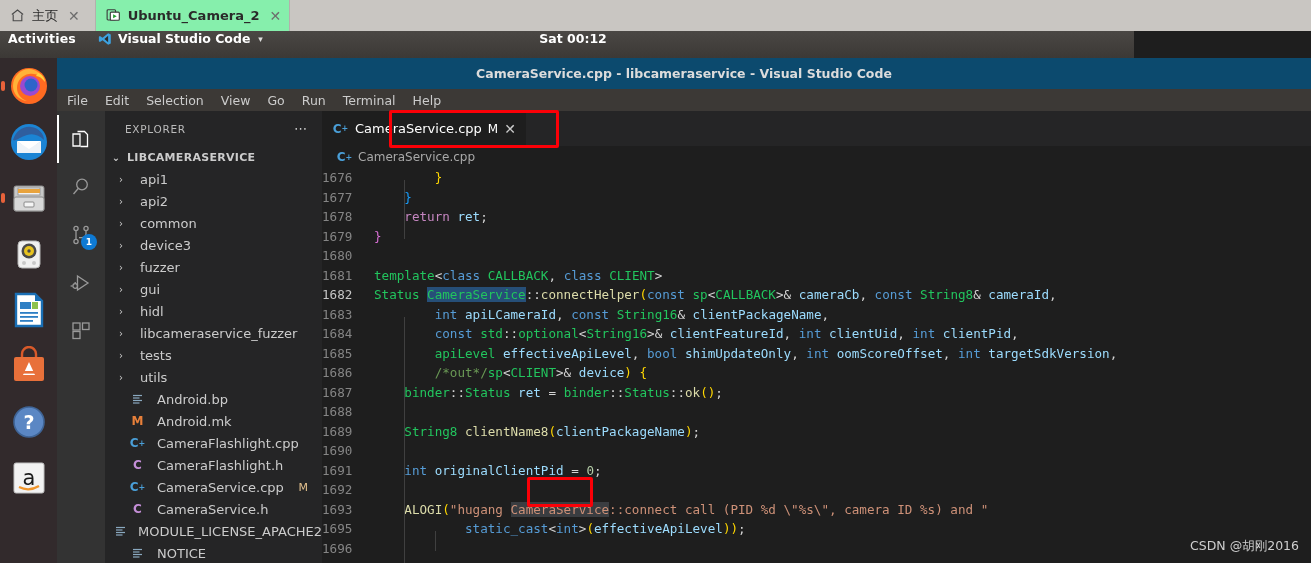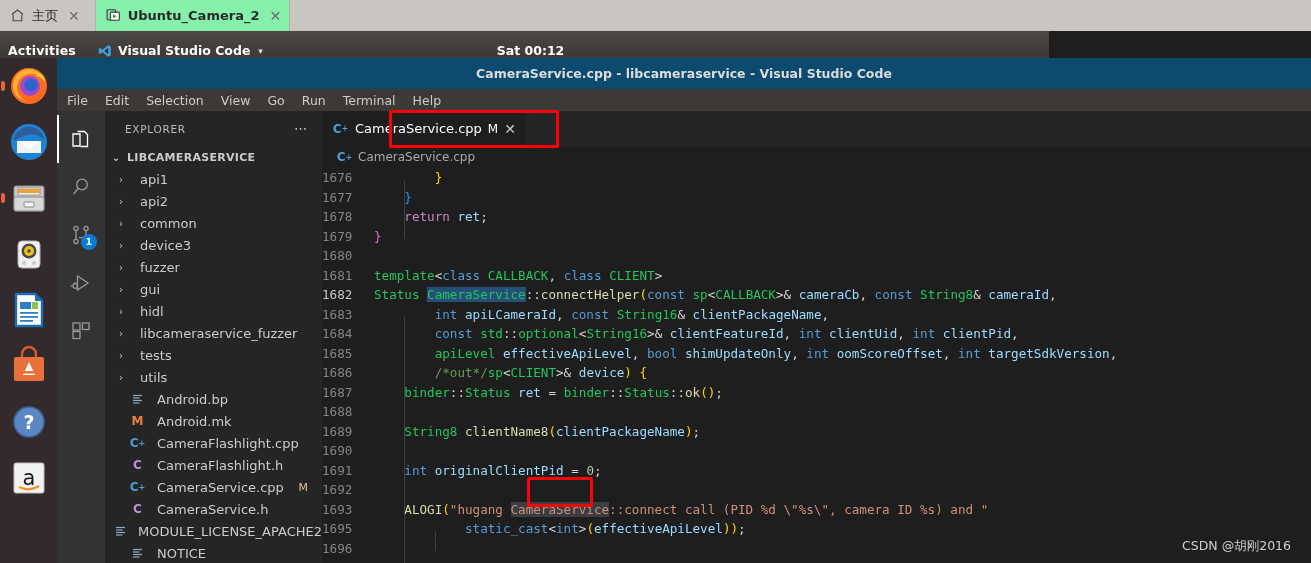--- a/index.html
+++ b/index.html
@@ -27,27 +27,27 @@
     background: #86efac; font-weight: bold;
     border-left: 1px solid #b3b0ac; border-right: 1px solid #b3b0ac; justify-content: space-between;
   }
   .btab-title { white-space: nowrap; }
   .btab-close { font-size: 14px; color: #6d6d6d; margin-left: 3px; line-height: 1; }
   .home-ico { width: 15px; height: 15px; display:block; }
   .vm-ico { width: 15px; height: 15px; display:block; }
 
   
   .gnomebar {
-    position: absolute; left: 0; top: 31px; width: 1049px; height: 27px;
+    position: absolute; left: 0; top: 31px; width: 1134px; height: 27px;
     background: linear-gradient(#4a4744, #3c3936);
     color: #ffffff; font-size: 12.5px; font-weight: bold;
-    display: flex; align-items: flex-end;
+    display: flex; align-items: flex-start;
   }
   .activities { padding-left: 8px; letter-spacing: .2px; }
-  .gn-app { display: flex; align-items: center; gap: 6px; margin-left: 22px; margin-top: 8px; }
+  .gn-app { display: flex; align-items: center; gap: 6px; margin-left: 22px; }
   .vscode-ico { width: 14px; height: 14px; display:block; }
   .gn-caret { font-size: 9px; margin-left: 2px; color: #dedede; }
   .gn-clock {
     position: absolute; left: 0; right: 0; text-align: center;
     font-size: 12.5px; font-weight: bold; pointer-events: none; padding-left: 12px;
   }
 
   
   .dock {
     position: absolute; left: 0; top: 58px; width: 57px; height: 505px;
@@ -179,21 +179,21 @@
   .pn3  { color: #179fff; }
   .sel  { background: #264f78; }
   .occ  { background: #3a3d41; }
 
   
   .redbox { position: absolute; border: 3px solid #fb0007; border-radius: 2px; }
   #redbox-tab  { left: 389px; top: 110px; width: 170px; height: 38px; }
   #redbox-str  { left: 527px; top: 477px; width: 66px; height: 30px; }
 
   .watermark {
-    position: absolute; right: 20px; bottom: 8px;
+    position: absolute; right: 12px; bottom: 8px;
     font-size: 12.5px; color: #cfcfcf;
     font-family: "DejaVu Sans", sans-serif;
   }
 </style>
 </head>
 <body>
 
 <div id="root">
 
   <div class="tabstrip">

